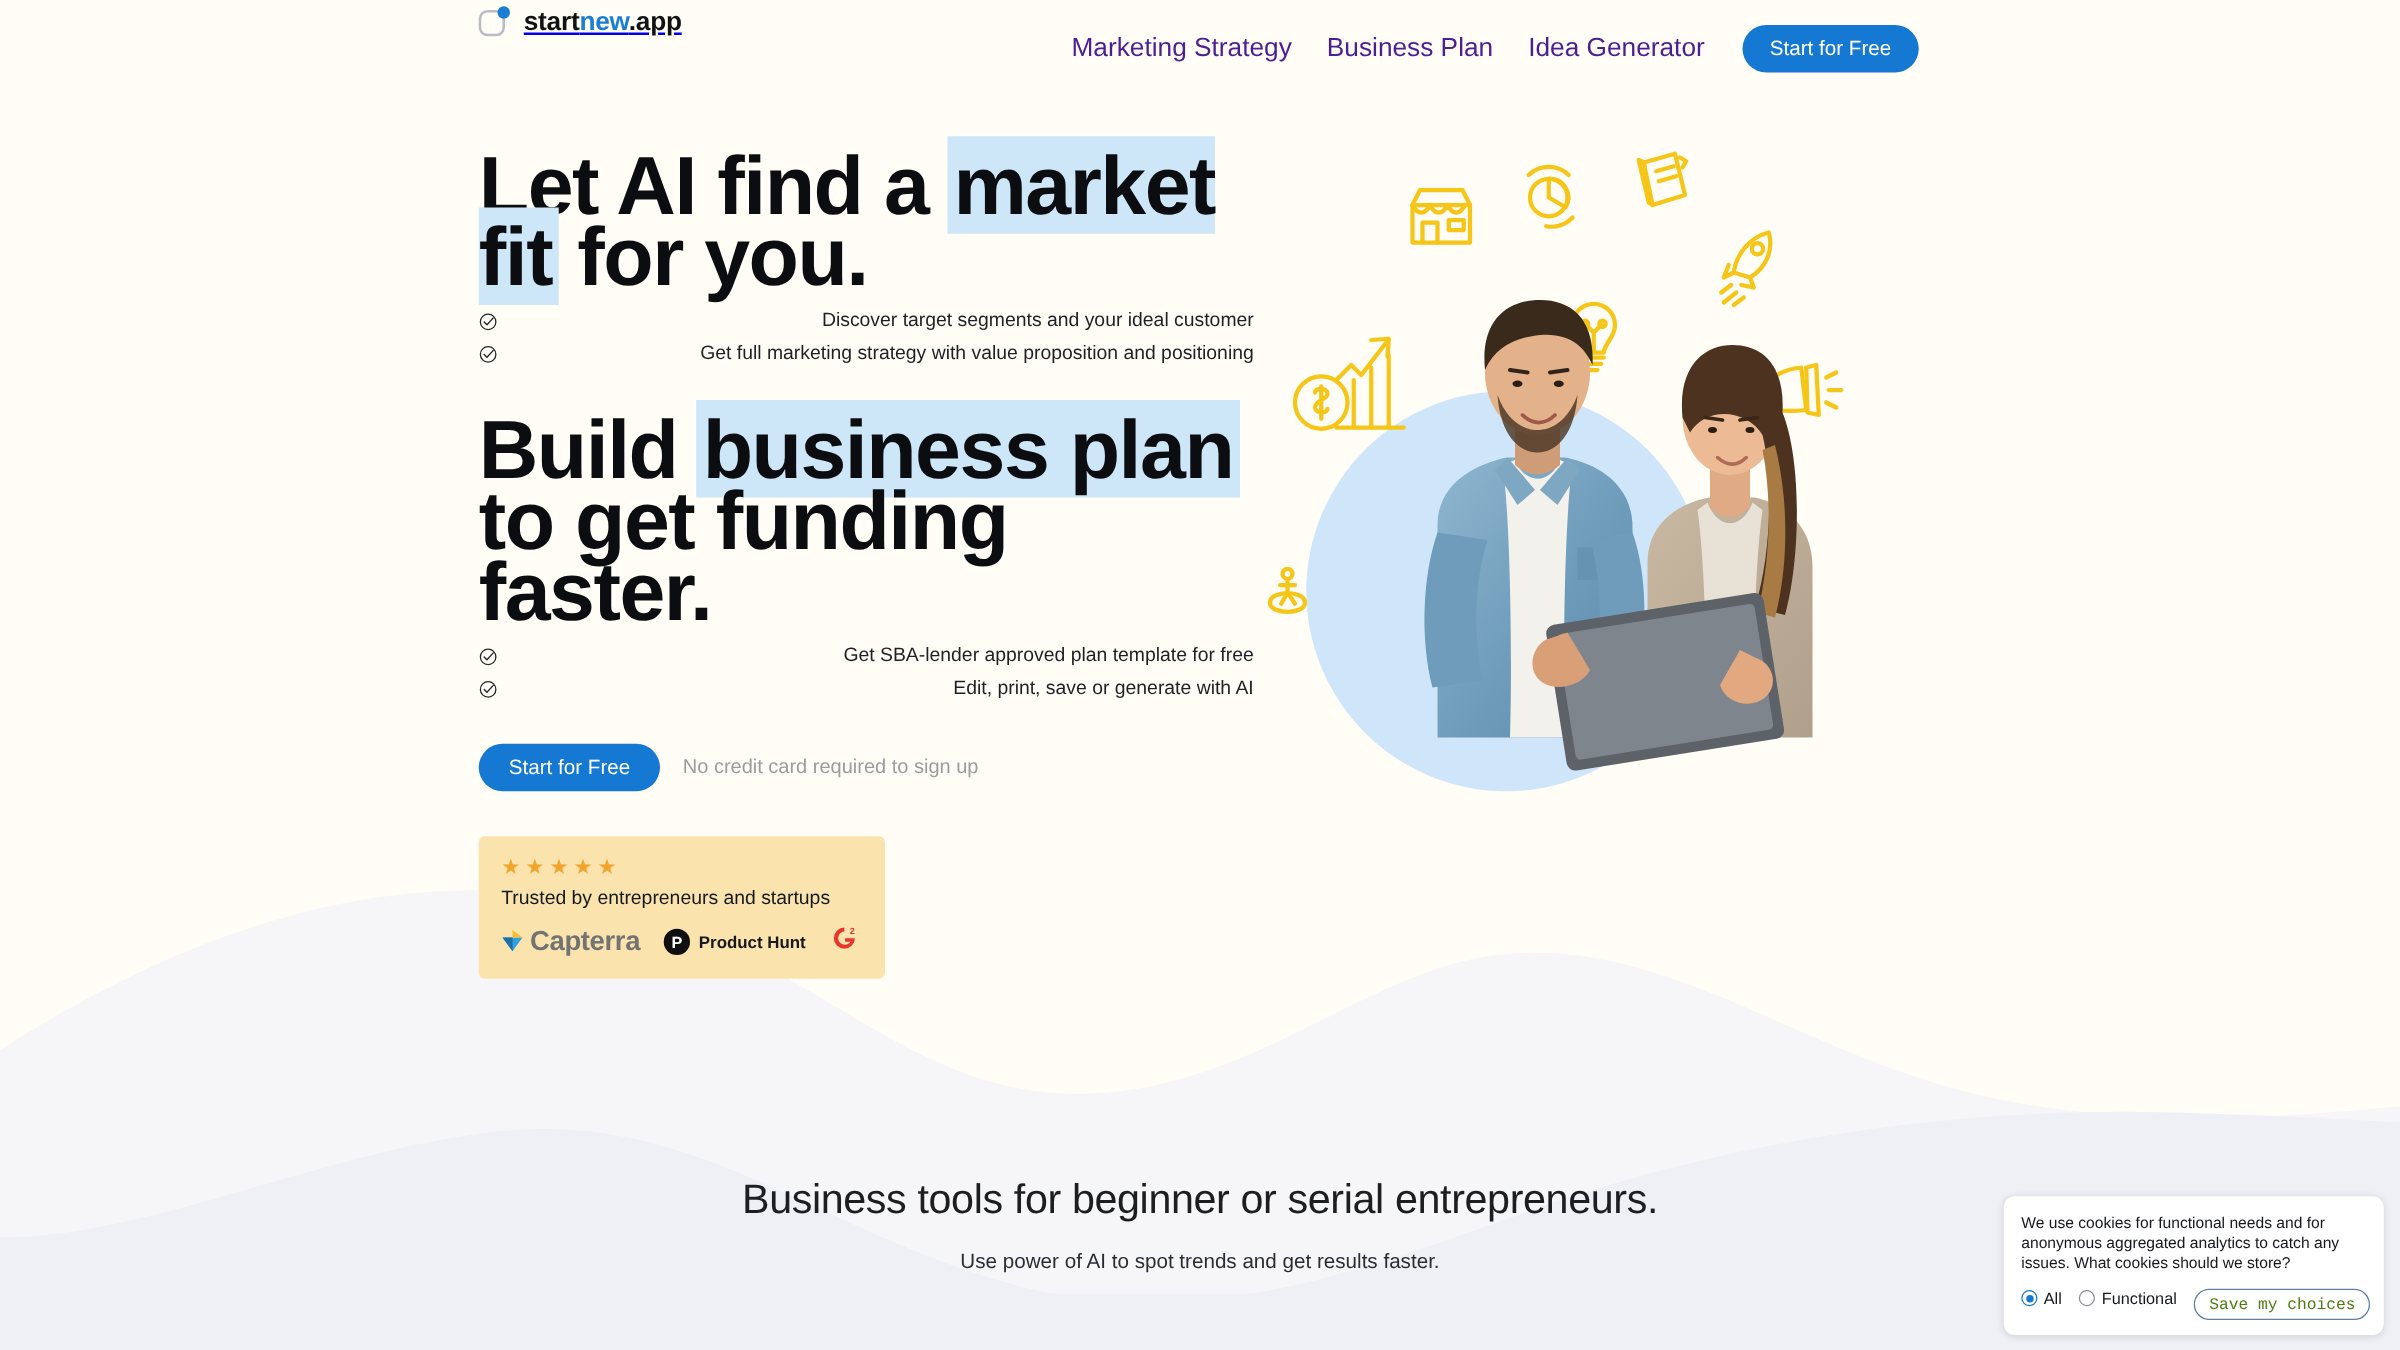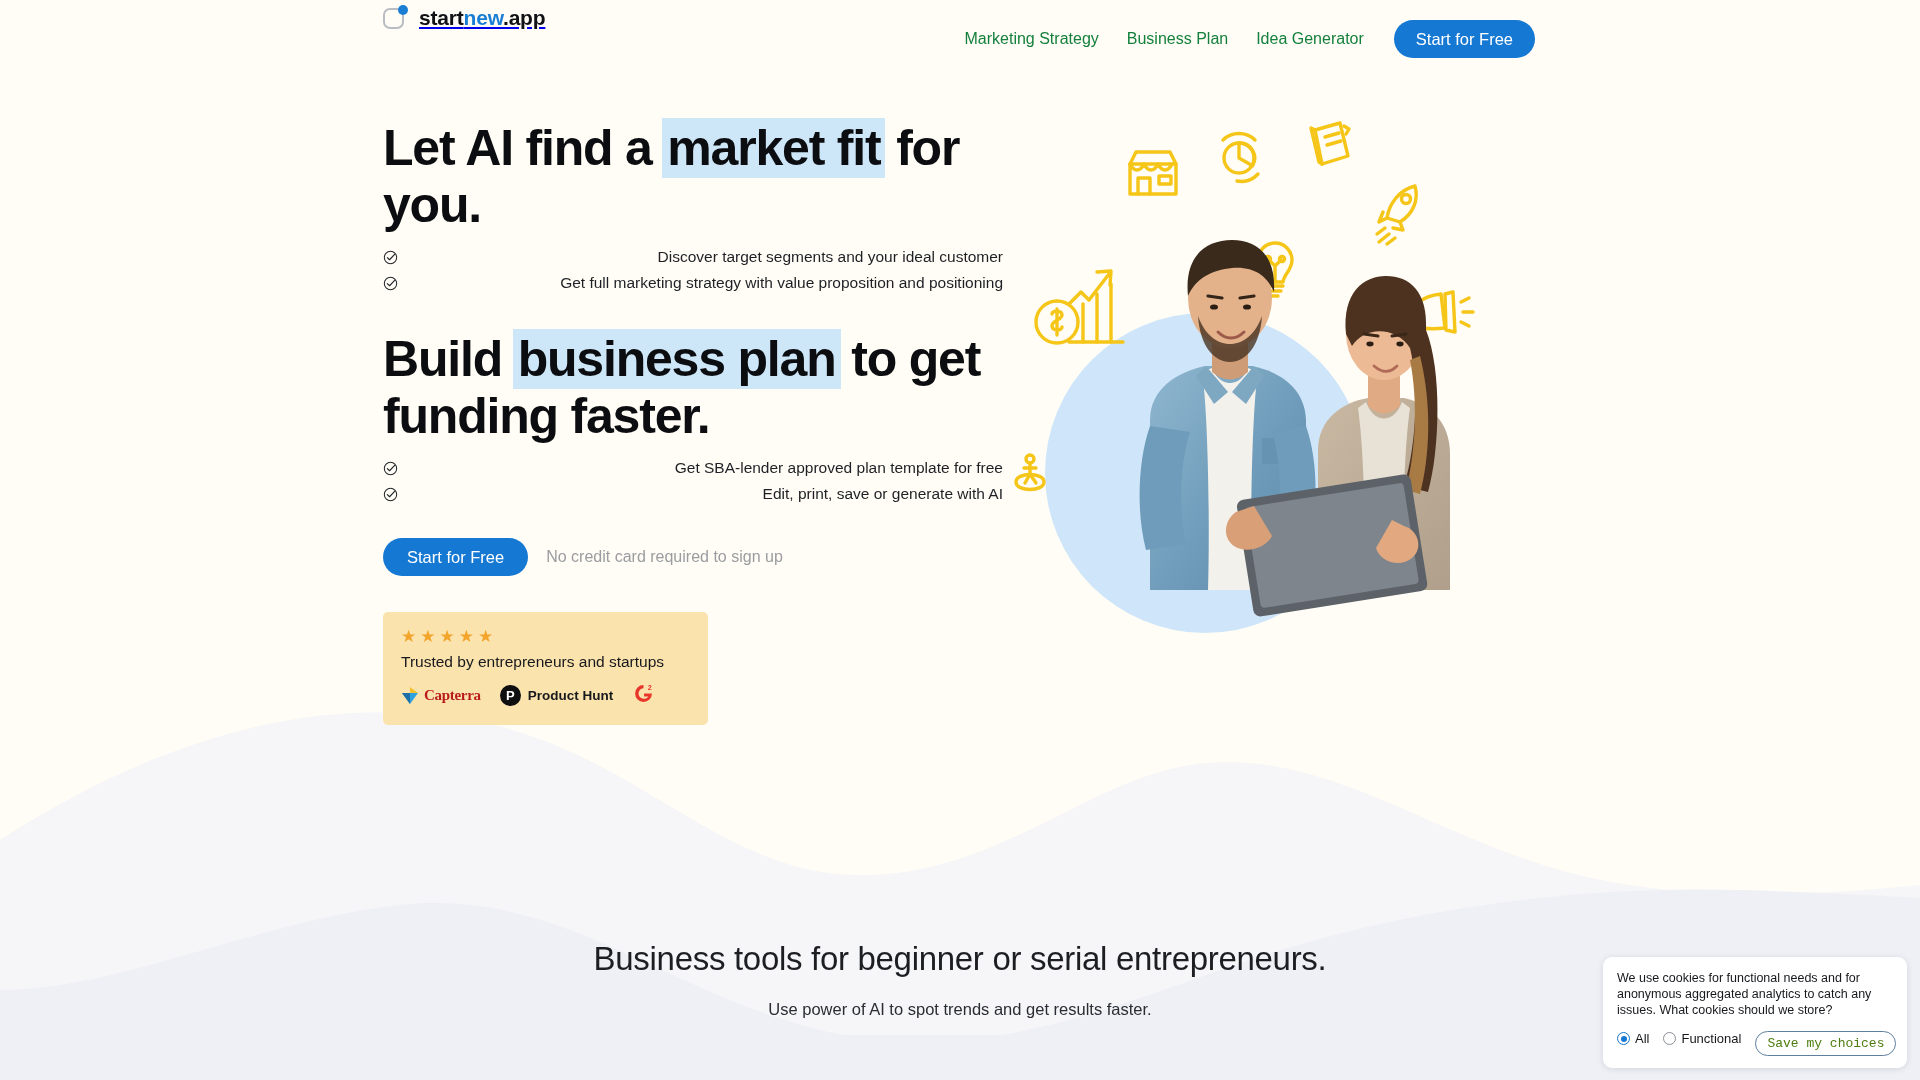--- a/index.html
+++ b/index.html
@@ -35,35 +35,35 @@
     border-radius: 50%; background: #1a7fd4;
   }
   .logo-text { font-size: 21px; font-weight: 700; letter-spacing: -0.2px; color: #111216; }
   .logo-text .blue { color: #1a7fd4; }
 
   .nav {
     position: absolute; right: 385px; top: 20px;
     display: flex; align-items: center; gap: 0;
   }
   .nav a {
-    font-size: 16px; color: #15803d; text-decoration: none;
+    font-size: 21px; color: #4c1d95; text-decoration: none;
     padding: 0 14px; line-height: 38px; white-space: nowrap;
   }
   .nav a:first-child { padding-left: 0; }
   .btn-primary {
     display: inline-flex; align-items: center; justify-content: center;
     background: #1578d2; color: #fff; border: none; border-radius: 22px;
     font-size: 16.5px; height: 38px; padding: 0 22px; cursor: pointer;
     font-family: "Liberation Sans", sans-serif; margin-left: 16px;
   }
 
   
   .hero-left { position: absolute; left: 383px; top: 120px; width: 620px; z-index: 10; }
   .h1 {
-    font-size: 50px; line-height: 57px; font-weight: 800;
+    font-size: 66px; line-height: 57px; font-weight: 800;
     letter-spacing: -1.2px; color: #0c0d10;
   }
   .hl { background: #CDE6F8; padding: 2px 5px; margin: 0 -2px; }
   .bullets { margin-top: 13px; }
   .bullet { display: flex; align-items: flex-start; gap: 9px; margin-bottom: 6px; justify-content: space-between; }
   .bullet-ic { flex: 0 0 auto; width: 15px; height: 15px; margin-top: 3px; }
   .bullet-tx { font-size: 15.5px; line-height: 20px; color: #1e2025; }
 
   .h1-2 { margin-top: 38px; }
   .cta-row { display: flex; align-items: center; gap: 18px; margin-top: 34px; }
@@ -78,21 +78,21 @@
   
   .trust {
     margin-top: 36px; width: 325px; background: #FBE3AE; border-radius: 5px;
     padding: 16px 18px 16px 18px;
   }
   .stars { display: flex; gap: 4px; margin-bottom: 8px; }
   .star { color: #F2A42B; font-size: 17px; line-height: 17px; }
   .trust-tx { font-size: 15.5px; color: #17191d; margin-bottom: 11px; }
   .trust-logos { display: flex; align-items: center; gap: 19px; }
   .cap { display: flex; align-items: center; gap: 3px; }
-  .cap-tx { font-size: 15px; font-weight: 700; color: #b91c1c; letter-spacing: -0.3px; font-family: Liberation Serif, serif; }
+  .cap-tx { font-size: 22px; font-weight: 700; color: #737373; letter-spacing: -0.3px; }
   .ph { display: flex; align-items: center; gap: 7px; }
   .ph-circle {
     width: 21px; height: 21px; border-radius: 50%; background: #0f0f10;
     color: #fff; font-size: 13px; font-weight: 700;
     display: flex; align-items: center; justify-content: center;
   }
   .ph-tx { font-size: 13.5px; font-weight: 700; color: #17191d; }
 
   
   .hero-art { position: absolute; left: 1000px; top: 120px; width: 520px; height: 510px; z-index: 5; }

